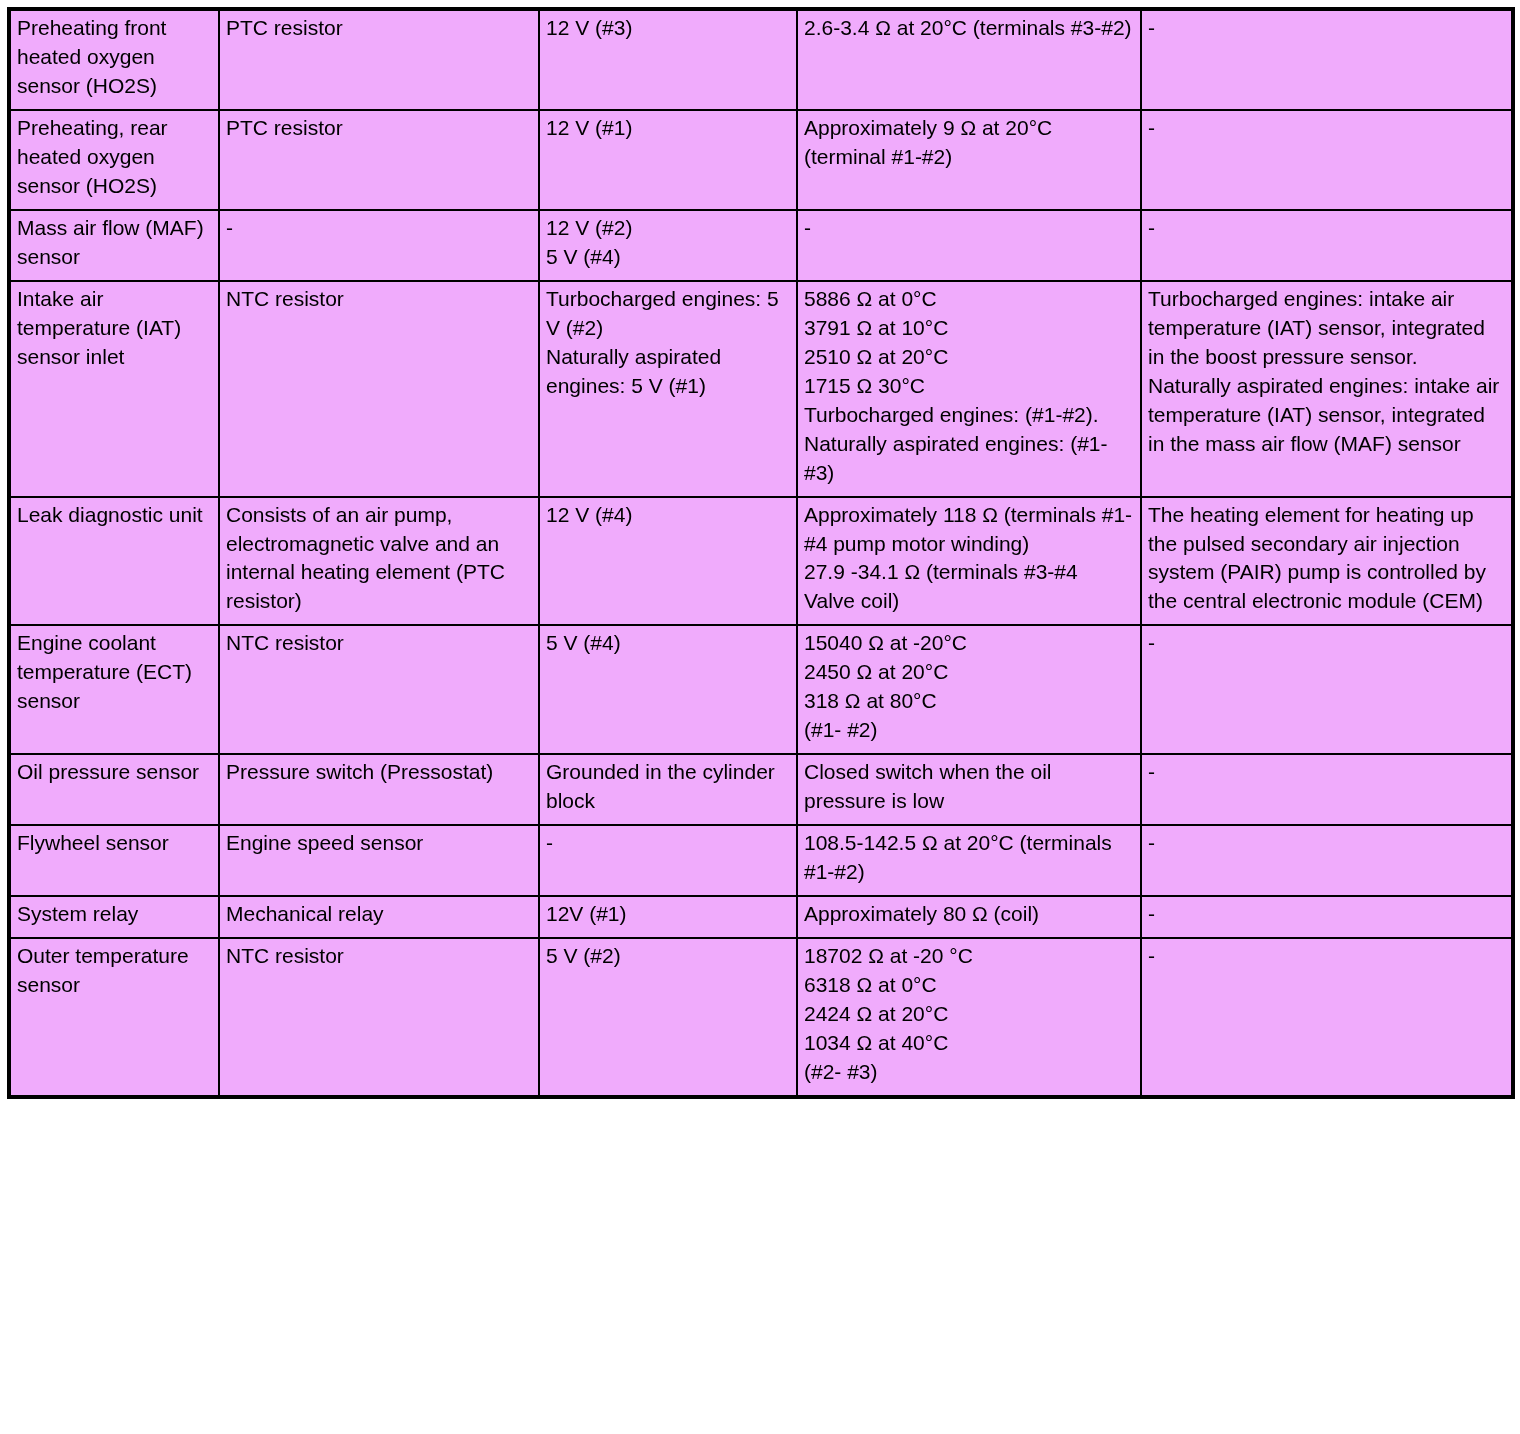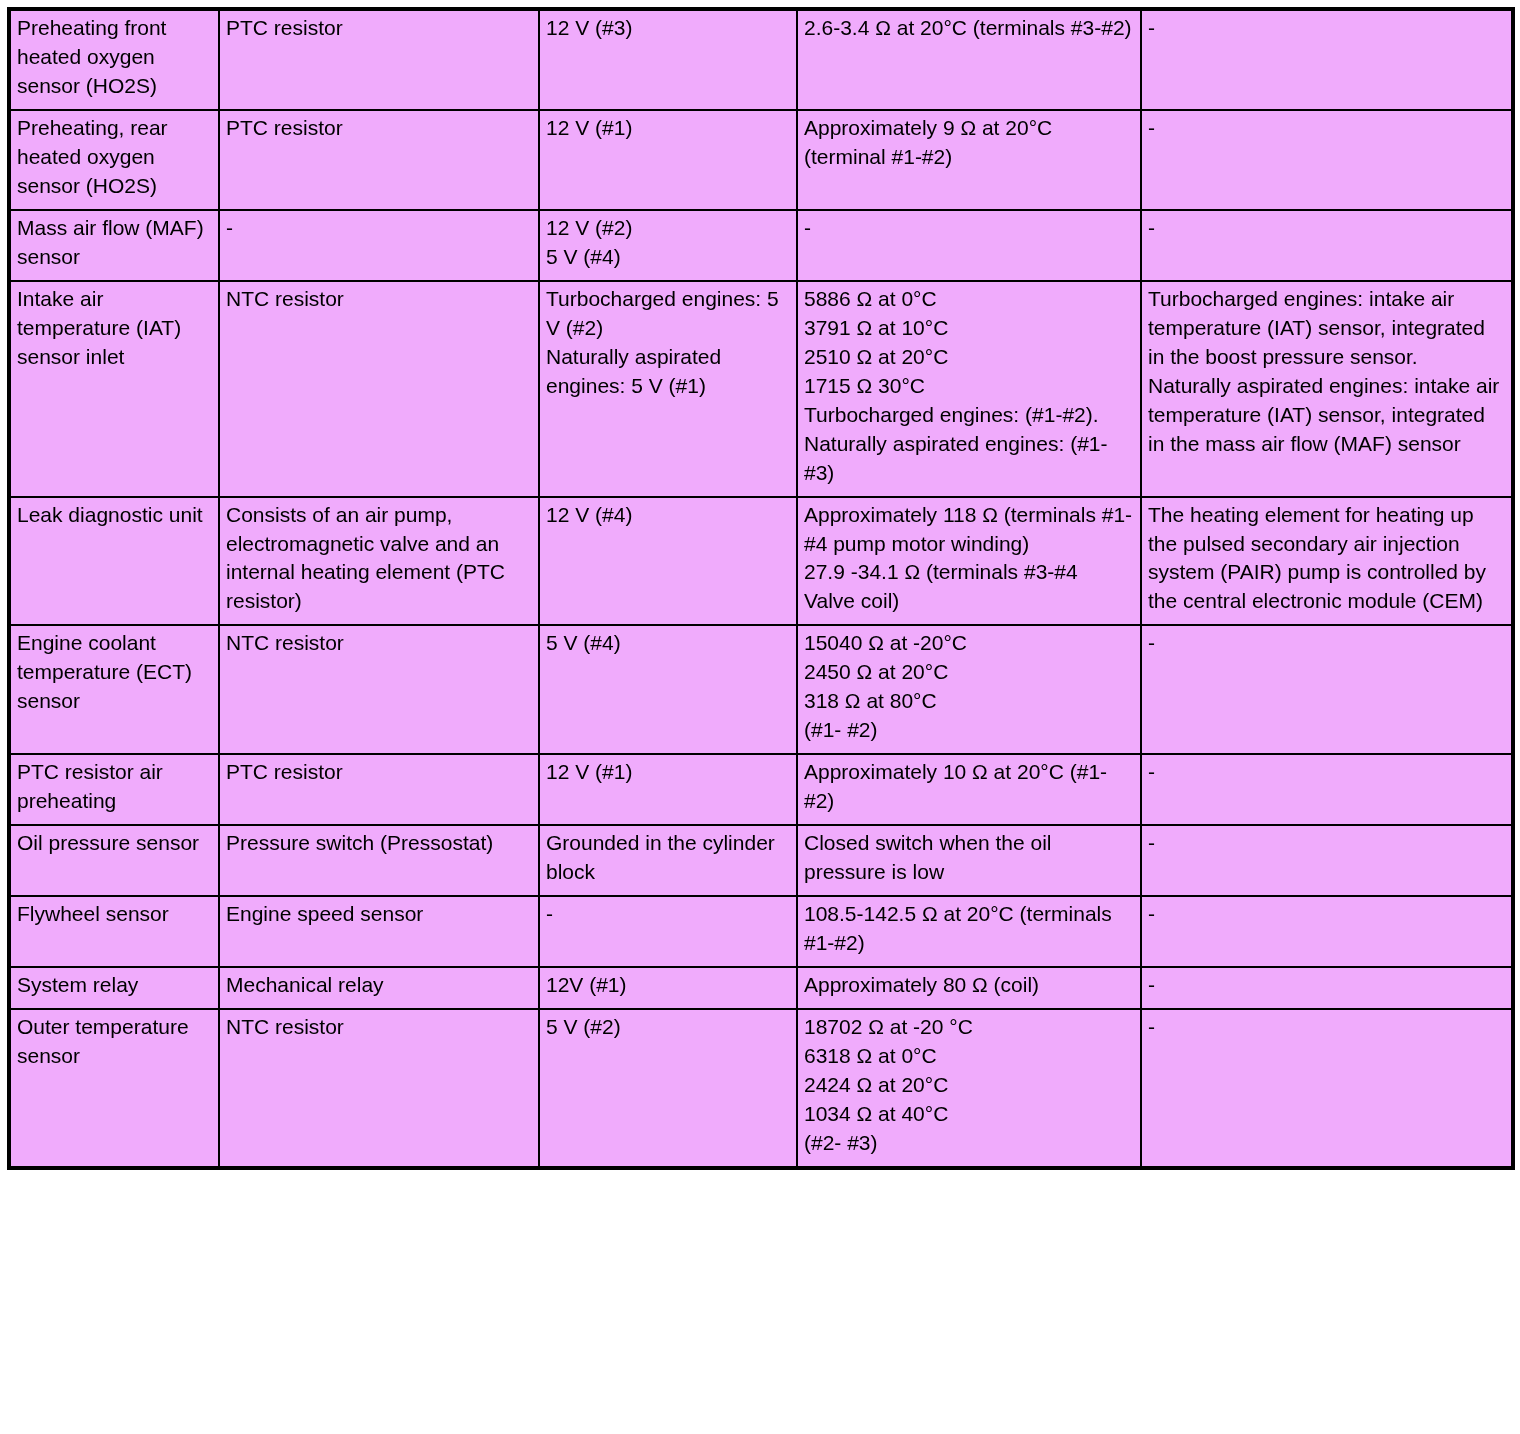--- a/index.html
+++ b/index.html
@@ -96,27 +96,20 @@
         <td>Engine coolant temperature (ECT) sensor</td>
         <td>NTC resistor</td>
         <td>5 V (#4)</td>
         <td>15040 Ω at -20°C
 2450 Ω at 20°C
 318 Ω at 80°C
 (#1- #2)</td>
         <td>-</td>
       </tr>
       <tr>
-        <td>PTC resistor air preheating</td>
-        <td>PTC resistor</td>
-        <td>12 V (#1)</td>
-        <td>Approximately 10 Ω at 20°C (#1-#2)</td>
-        <td>-</td>
-      </tr>
-      <tr>
         <td>Oil pressure sensor</td>
         <td>Pressure switch (Pressostat)</td>
         <td>Grounded in the cylinder block</td>
         <td>Closed switch when the oil pressure is low</td>
         <td>-</td>
       </tr>
       <tr>
         <td>Flywheel sensor</td>
         <td>Engine speed sensor</td>
         <td>-</td>

